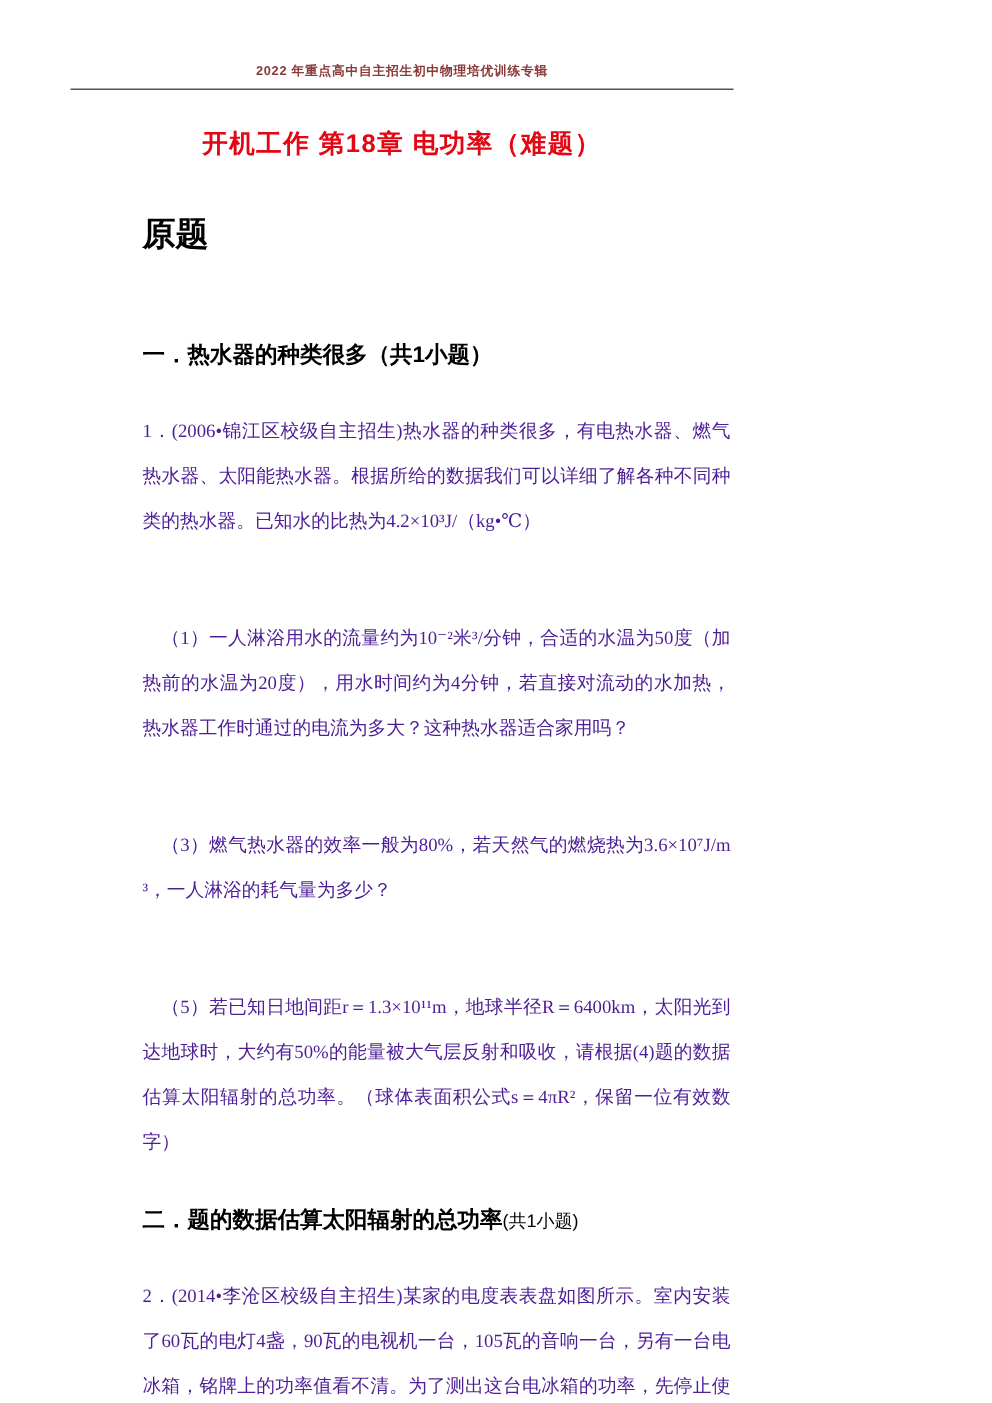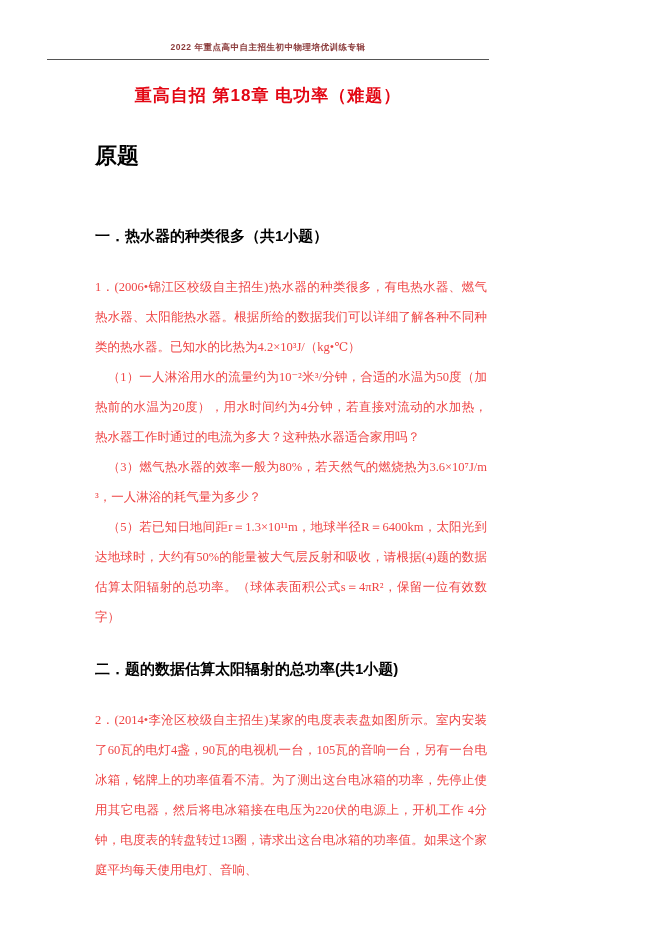--- a/index.html
+++ b/index.html
@@ -47,47 +47,48 @@
     font-family: "Liberation Serif", "DejaVu Serif", serif;
   }
   .section-heading {
     font-family: "Liberation Sans", "DejaVu Sans", sans-serif;
     font-size: 15px;
     font-weight: bold;
     color: #000000;
     margin-bottom: 26px;
   }
   .section-heading .count {
-    font-size: 15px;
-    font-weight: bold;
+    font-size: 12px;
+    font-weight: normal;
   }
   .section-heading.second {
     margin-top: 28px;
   }
   .para {
     font-size: 12.5px;
     line-height: 30px;
     text-align: justify;
-    color: #ef4444;
+    color: #4c1d95;
     word-break: break-all;
   }
   .para.sub {
     text-indent: 1em;
+    margin-top: 48px;
   }
 </style>
 </head>
 <body>
 
 <div class="page">
 
   <div class="header">
     <span>2022 年重点高中自主招生初中物理培优训练专辑</span>
   </div>
 
-  <div class="doc-title">重高自招 第18章 电功率（难题）</div>
+  <div class="doc-title">开机工作 第18章 电功率（难题）</div>
 
   <div class="content">
 
     <h1 class="main-heading">原题</h1>
 
     <h2 class="section-heading">一．热水器的种类很多（共1小题）</h2>
 
     <p class="para">1．(2006•锦江区校级自主招生)热水器的种类很多，有电热水器、燃气热水器、太阳能热水器。根据所给的数据我们可以详细了解各种不同种类的热水器。已知水的比热为4.2×10³J/（kg•℃）</p>
 
     <p class="para sub">（1）一人淋浴用水的流量约为10⁻²米³/分钟，合适的水温为50度（加热前的水温为20度），用水时间约为4分钟，若直接对流动的水加热，热水器工作时通过的电流为多大？这种热水器适合家用吗？</p>

